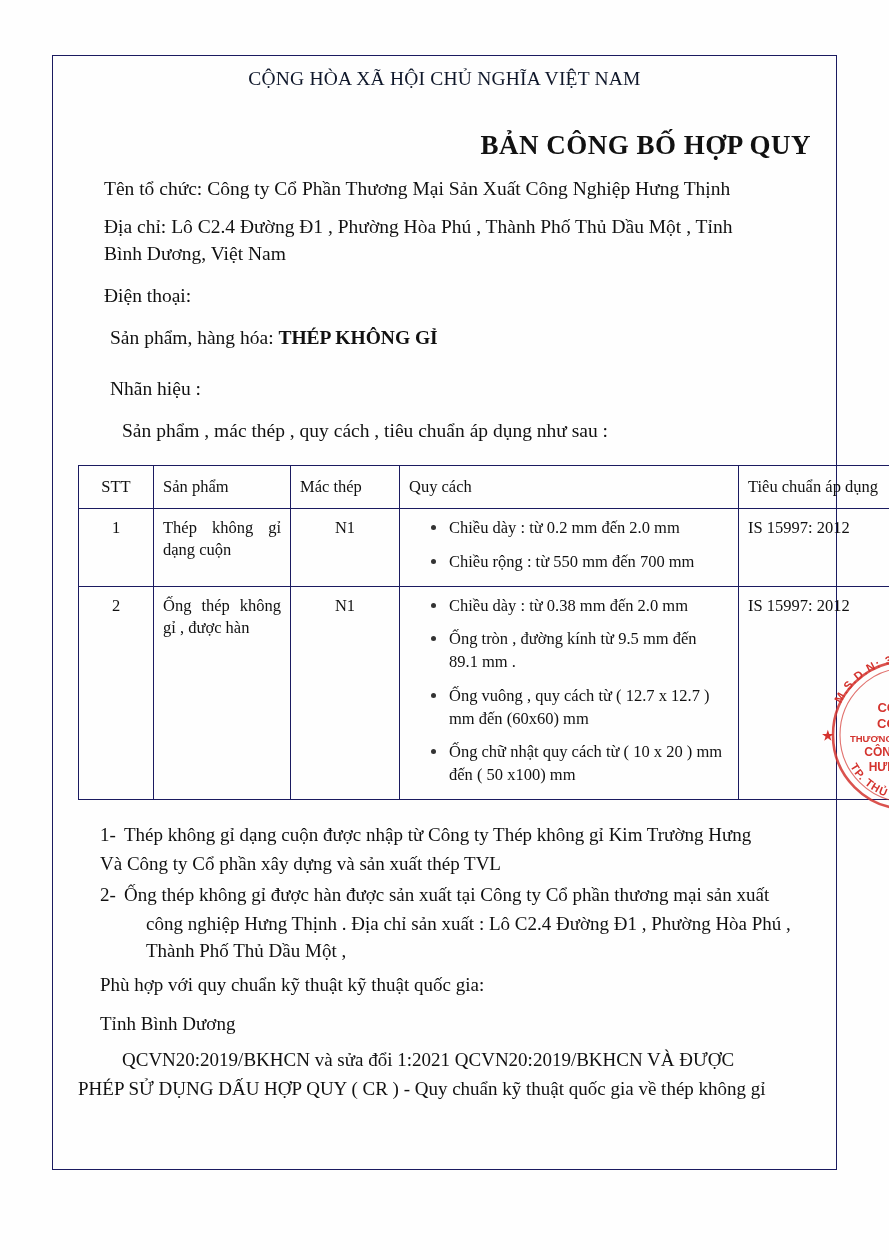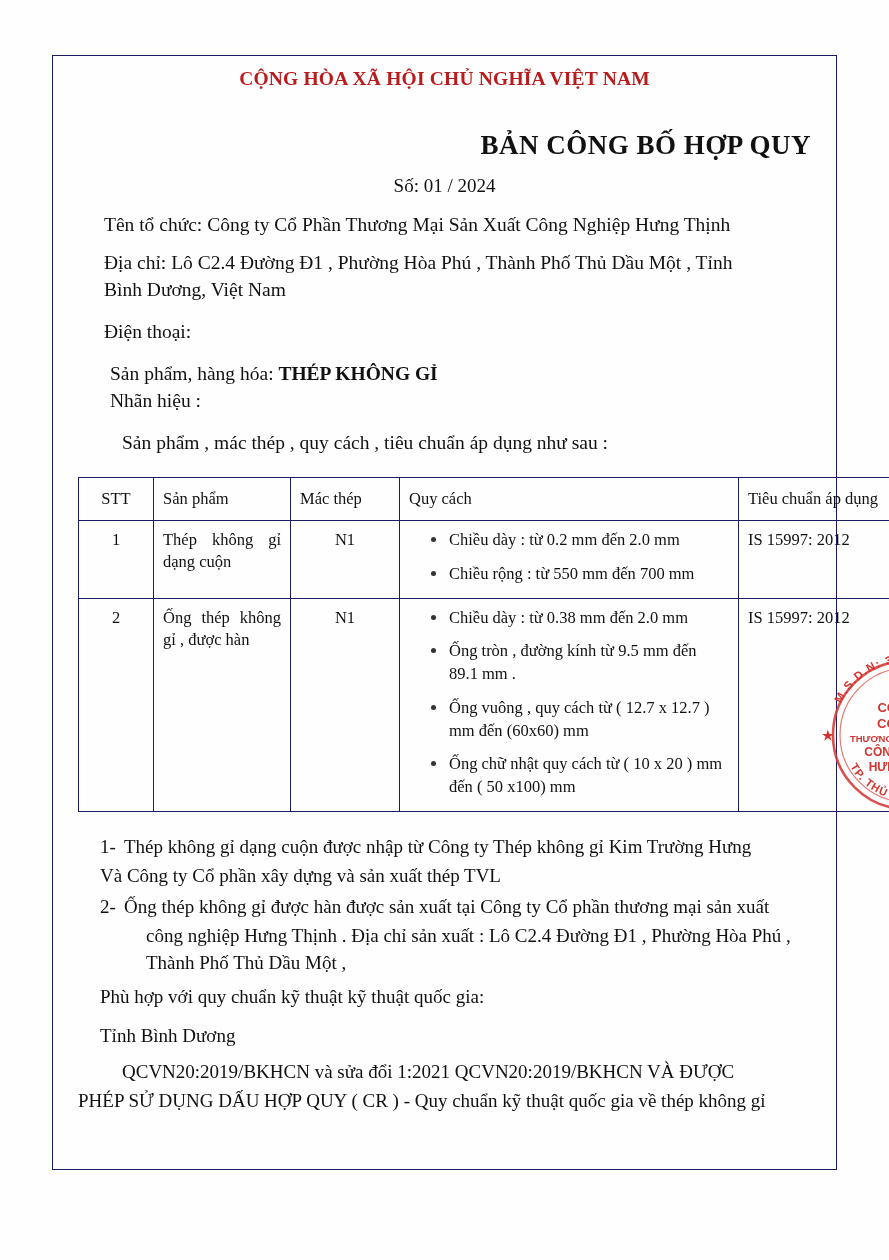--- a/index.html
+++ b/index.html
@@ -38,24 +38,24 @@
 
   .content {
     position: absolute;
     left: 78px;
     top: 68px;
     width: 733px;
   }
 
   .national-title {
     text-align: center;
-    font-weight: bold;
+    font-weight: normal;
     font-size: 19.5px;
     letter-spacing: 0.2px;
-    color: #b91c1c;
+    color: #0f172a;
   }
   .national-sub {
     text-align: center;
     font-weight: bold;
     font-size: 16.5px;
     margin-top: 4px;
   }
   .national-sub span {
     border-bottom: 1.4px solid #111;
     padding-bottom: 1px;
@@ -175,32 +175,31 @@
 <body>
 
 <div class="page">
   <div class="doc-frame"></div>
 
   <div class="content">
 
     <div class="national-title">CỘNG HÒA XÃ HỘI CHỦ NGHĨA VIỆT NAM</div>
 
     <div class="main-title">BẢN CÔNG BỐ HỢP QUY</div>
-    <div class="doc-number">Số: 01 / 2024</div>
 
     <div class="para indent1">Tên tổ chức: Công ty Cổ Phần Thương Mại Sản Xuất Công Nghiệp Hưng Thịnh</div>
     <div class="para indent1" style="margin-top:10px;">Địa chỉ: Lô C2.4 Đường Đ1 , Phường Hòa Phú , Thành Phố Thủ Dầu Một , Tỉnh</div>
     <div class="para indent1" style="margin-top:0;">Bình Dương, Việt Nam</div>
     <div class="para indent1">Điện thoại:</div>
 
     <div class="para indent2">
       <span>Sản phẩm, hàng hóa:</span>
       <span class="bold-inline">THÉP KHÔNG GỈ</span>
     </div>
-    <div class="para indent2" style="margin-top:0;font-family:Liberation Serif, serif;">Nhãn hiệu :</div>
+    <div class="para indent2" style="margin-top:24px;font-family:Liberation Serif, serif;">Nhãn hiệu :</div>
     <div class="para indent3" style="margin-top:14px;">Sản phẩm , mác thép , quy cách , tiêu chuẩn áp dụng như sau :</div>
 
     <table class="spec">
       <thead>
         <tr>
           <th class="col-stt" style="text-align:center;">STT</th>
           <th class="col-sp">Sản phẩm</th>
           <th class="col-mac">Mác thép</th>
           <th class="col-qc">Quy cách</th>
           <th class="col-tc">Tiêu chuẩn áp dụng</th>

